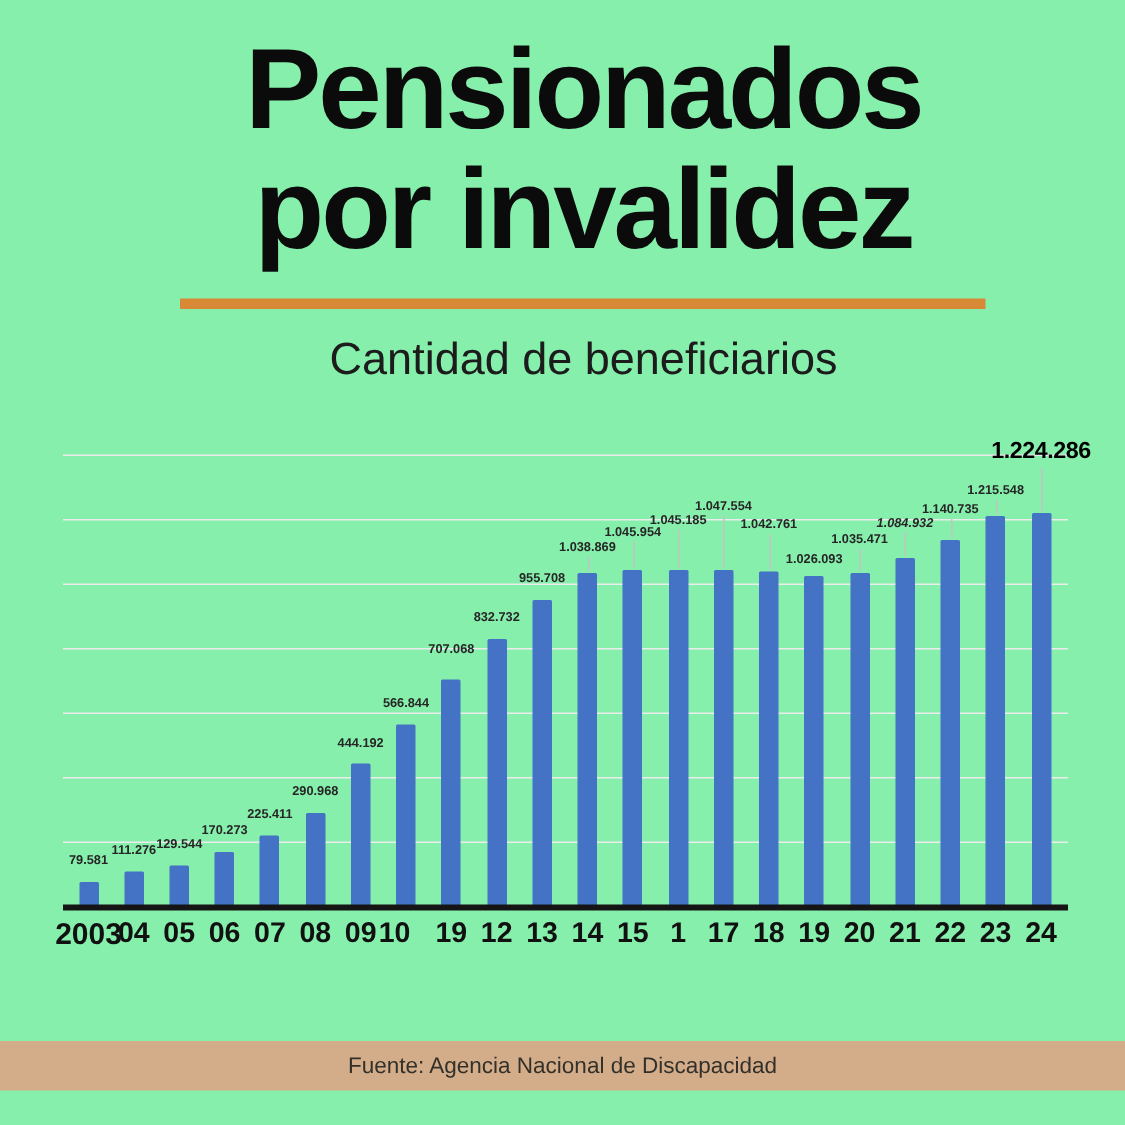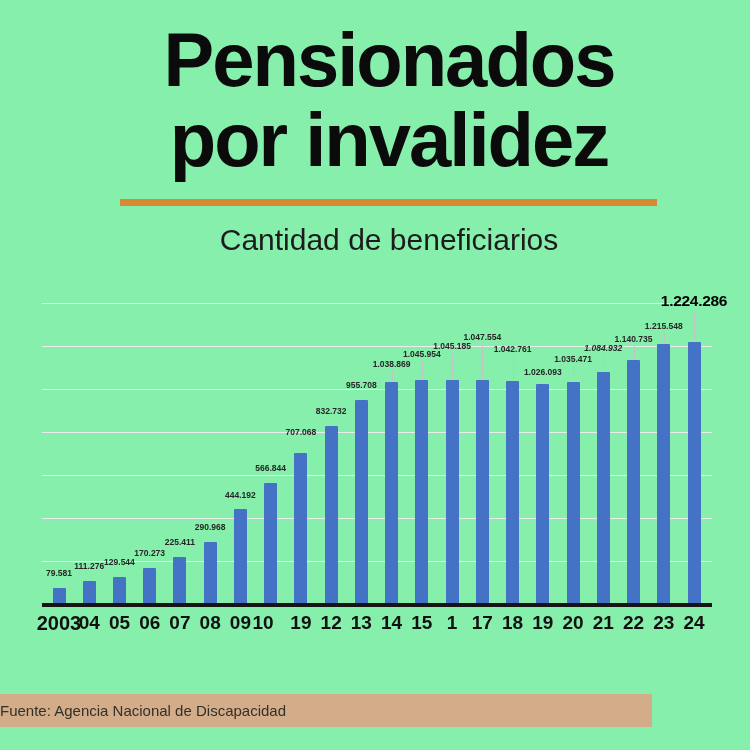--- a/index.html
+++ b/index.html
@@ -60,22 +60,22 @@
   .xaxis { position: absolute; top: 611px; left: 0; width: 750px; height: 26px; }
   .xtick {
     position: absolute; transform: translateX(-50%);
     font-size: 19px; font-weight: bold; color: #111111;
     white-space: nowrap; line-height: 24px;
   }
   .xtick.first { font-size: 20px; }
 
   
   .source-strip {
-    position: absolute; top: 694px; left: 0; width: 652px; height: 33px;
-    background: #d3ad8a; 
+    position: absolute; top: 694px; left: 0; width: 750px; height: 33px;
+    background: #d3ad8a; text-align: center;
   }
   .source-text {
     font-size: 15px; line-height: 33px; color: #33302a; font-weight: normal;
   }
   .brand-bar {
     position: absolute; top: 727px; left: 0; width: 750px; height: 23px;
     background: #060606; text-align: center; overflow: hidden;
   }
   .brand-text {
     font-size: 23px; line-height: 25px; color: #fdfdfd;

